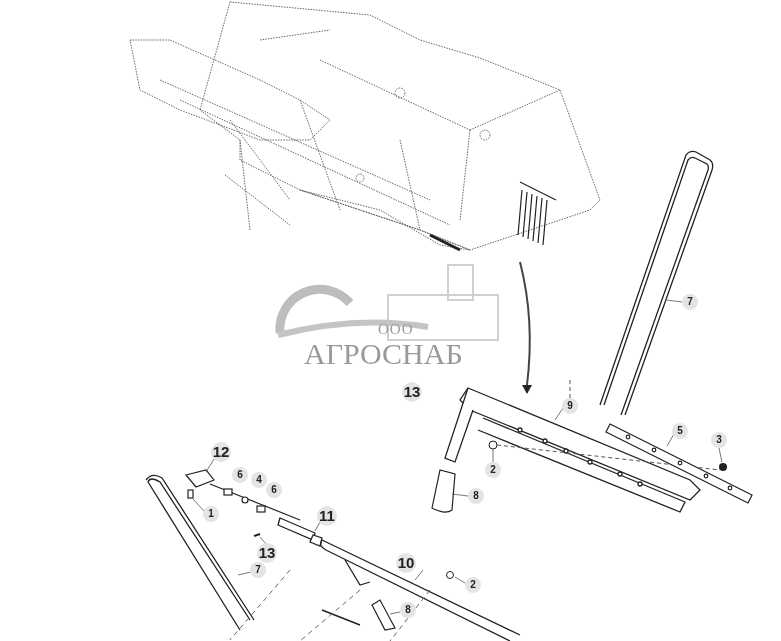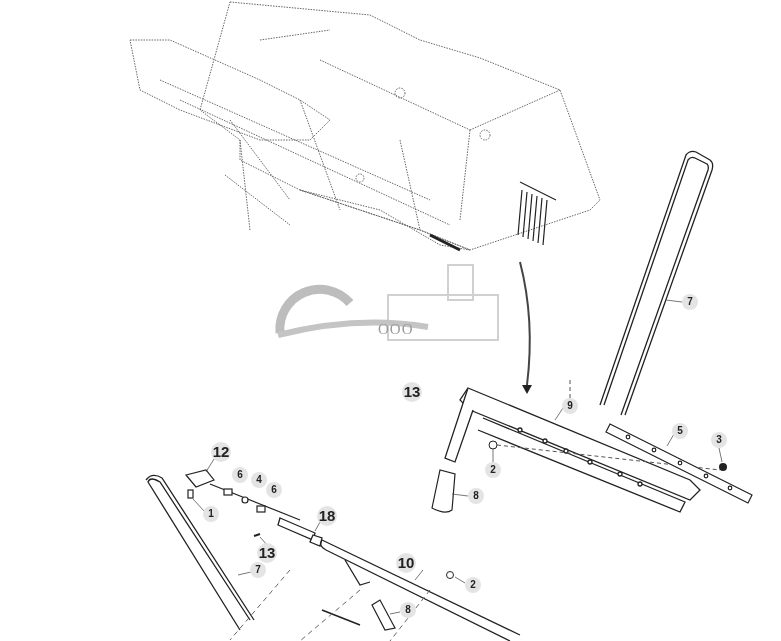--- a/index.html
+++ b/index.html
@@ -150,34 +150,35 @@
       <g fill="none" stroke="#bdbdbd" stroke-width="9">
         <path d="M12,78 A40,40 0 0 1 82,48"></path>
       </g>
       <g fill="#d8d8d8" stroke="#d0d0d0">
         <rect x="120" y="40" width="110" height="45" fill="none" stroke-width="2"></rect>
         <rect x="180" y="10" width="25" height="35" fill="none" stroke-width="2"></rect>
       </g>
       <path d="M10,80 Q90,60 160,72" stroke="#c4c4c4" stroke-width="6" fill="none"></path>
     </svg>
     <span class="wm-ooo">ООО</span>
+    <span class="wm-name">АГРОСНАБ</span>
   </div>
 
   <div class="callout" style="left:412px;top:392px;">13</div>
   <div class="callout small" style="left:690px;top:302px;">7</div>
   <div class="callout small" style="left:570px;top:406px;">9</div>
   <div class="callout small" style="left:680px;top:431px;">5</div>
   <div class="callout small" style="left:719px;top:440px;">3</div>
   <div class="callout small" style="left:493px;top:470px;">2</div>
   <div class="callout small" style="left:476px;top:496px;">8</div>
   <div class="callout" style="left:221px;top:452px;">12</div>
   <div class="callout small" style="left:240px;top:475px;">6</div>
   <div class="callout small" style="left:259px;top:480px;">4</div>
   <div class="callout small" style="left:274px;top:490px;">6</div>
   <div class="callout small" style="left:211px;top:514px;">1</div>
-  <div class="callout" style="left:327px;top:516px;">18</div>
+  <div class="callout" style="left:327px;top:516px;">11</div>
   <div class="callout" style="left:267px;top:553px;">13</div>
   <div class="callout small" style="left:258px;top:570px;">7</div>
   <div class="callout" style="left:406px;top:563px;">10</div>
   <div class="callout small" style="left:473px;top:585px;">2</div>
   <div class="callout small" style="left:408px;top:610px;">8</div>
 
 </div>
 
 </body></html>

